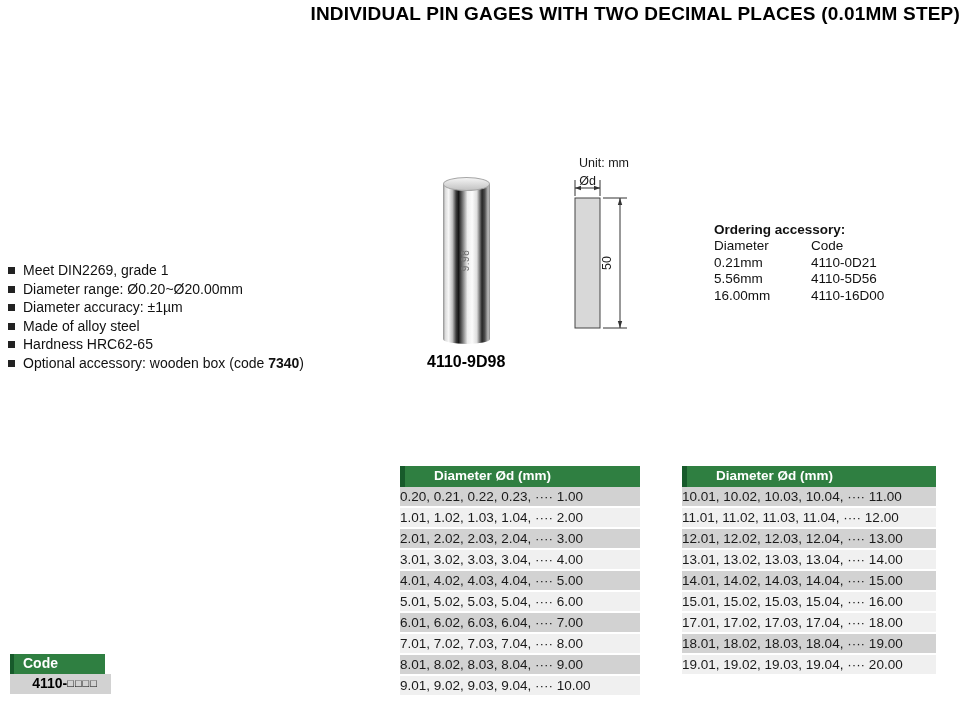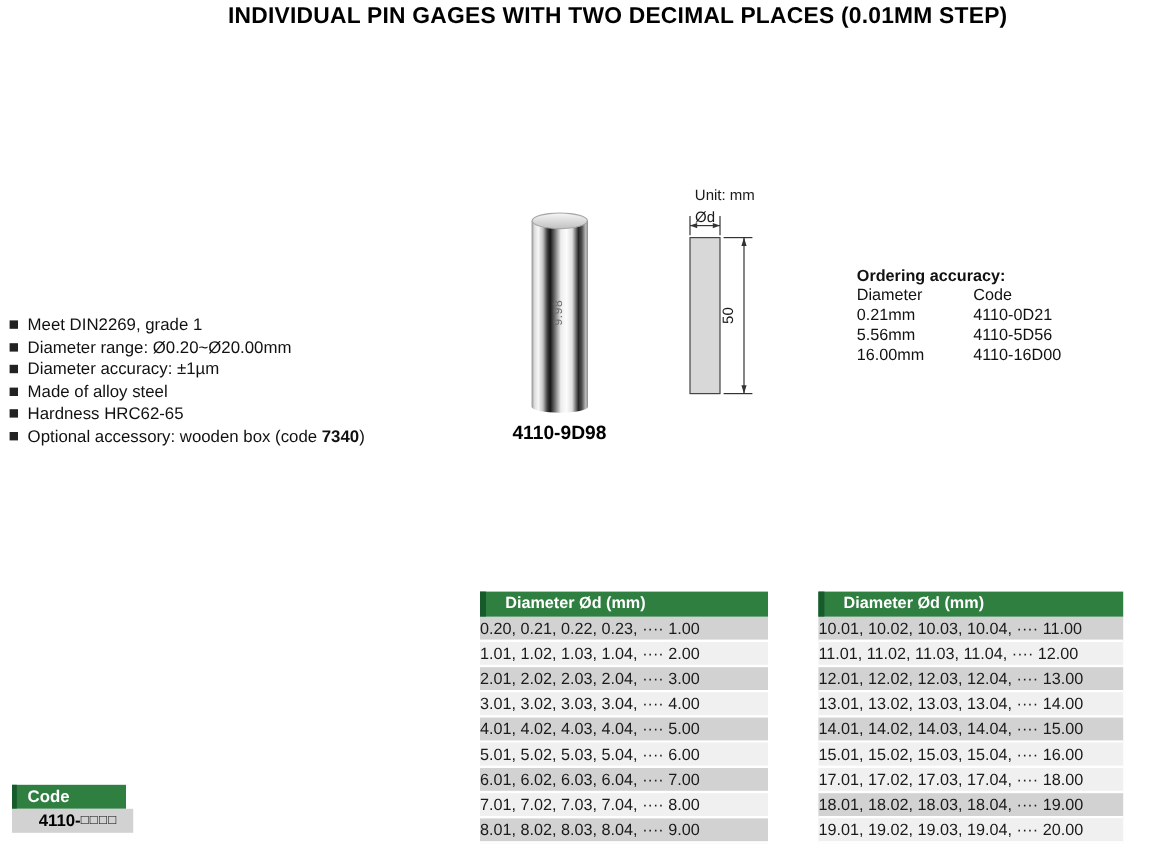--- a/index.html
+++ b/index.html
@@ -4,21 +4,21 @@
 <style>
   * { margin:0; padding:0; box-sizing:border-box; }
   html,body { background:#ffffff; }
   .page {
     position:relative; width:961px; height:703px; background:#ffffff; overflow:hidden;
     font-family:"Liberation Sans", sans-serif; color:#111;
   }
   
   .title {
     position:absolute; left:190px; top:3px; width:770px;
-    font-size:19px; font-weight:bold; letter-spacing:0.2px; text-align:left; color:#000;
+    font-size:19px; font-weight:bold; letter-spacing:0.2px; text-align:right; color:#000;
   }
   
   .features { position:absolute; left:8px; top:261px; width:400px; font-size:14px; color:#111; }
   .feat { display:flex; align-items:flex-start; height:18.6px; line-height:18.6px; }
   .sq { width:7px; height:7px; background:#222; margin:6px 8px 0 0; flex:none; }
   .ftext b { font-weight:bold; }
   
   .pin { position:absolute; left:443px; top:177px; width:47px; height:167px; }
   .pin-body {
     position:absolute; top:7px; left:0; right:0; bottom:0;
@@ -46,21 +46,21 @@
   
   .ordering { position:absolute; left:714px; top:222px; width:240px; font-size:13.5px; line-height:16.4px; color:#111; }
   .ord-head { font-weight:bold; }
   .ord-row { display:grid; grid-template-columns:97px auto; }
   
   .dtable { position:absolute; top:466px; }
   .t-left { left:400px; width:240px; }
   .t-right { left:682px; width:254px; }
   .thead {
     height:21px; line-height:20px; background:var(--green); border-left:5px solid var(--green-dark);
-    color:#fff; font-weight:bold; font-size:13.5px; padding-left:16px;margin-top:27px;
+    color:#fff; font-weight:bold; font-size:13.5px; padding-left:29px;
   }
   .trow {
     height:21px; line-height:19px; border-bottom:2px solid #fff; 
     font-size:13.5px; color:#1a1a1a; white-space:nowrap;
   }
   .trow.dark { background:var(--row-dark); }
   .trow.light { background:var(--row-light); }
   
   .codebox { position:absolute; left:10px; top:654px; }
   .codehead {
@@ -126,21 +126,21 @@
     <rect x="10" y="48" width="25" height="130"></rect>
     <line x1="38" y1="48" x2="62" y2="48"></line>
     <line x1="38" y1="178" x2="62" y2="178"></line>
     <line x1="55" y1="48" x2="55" y2="178"></line>
     <path d="M55,48 L52.8,55 L57.2,55 Z"></path>
     <path d="M55,178 L52.8,171 L57.2,171 Z"></path>
     <text x="46" y="113" transform="rotate(-90 46 113)" text-anchor="middle">50</text>
   </svg>
 
   <div class="ordering">
-    <div class="ord-head">Ordering accuracy:</div>
+    <div class="ord-head">Ordering accessory:</div>
     <div class="ord-row">
       <span>Diameter</span>
       <span>Code</span>
     </div>
     <div class="ord-row">
       <span>0.21mm</span>
       <span>4110-0D21</span>
     </div>
     <div class="ord-row">
       <span>5.56mm</span>

